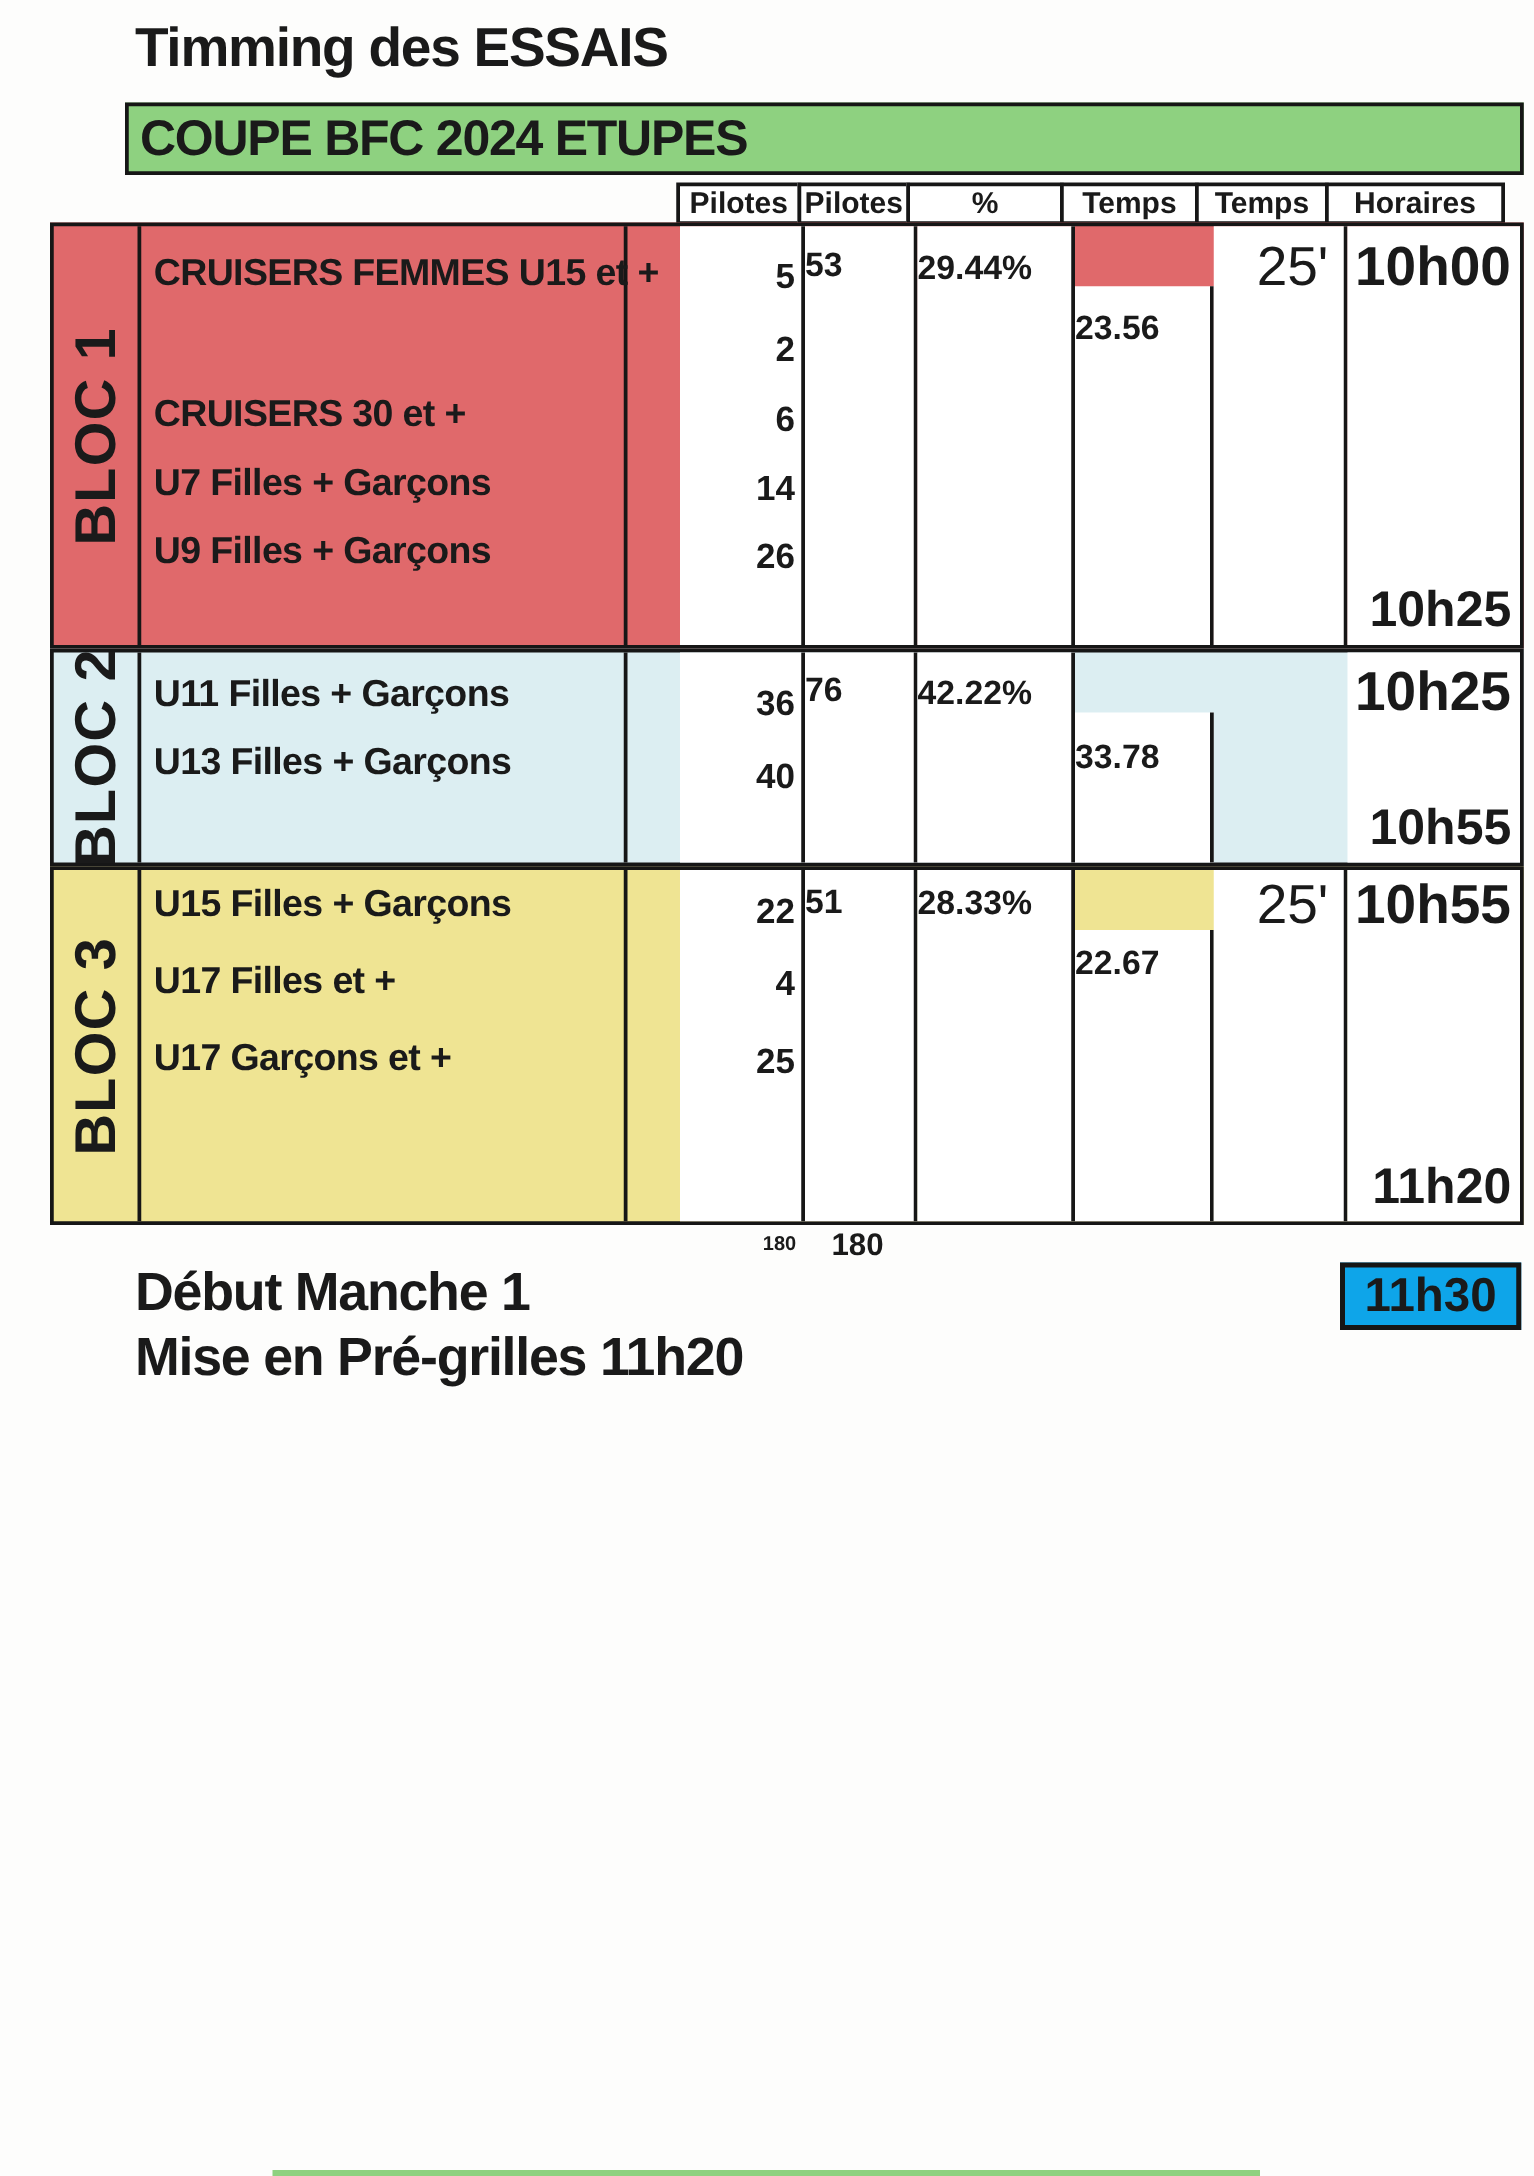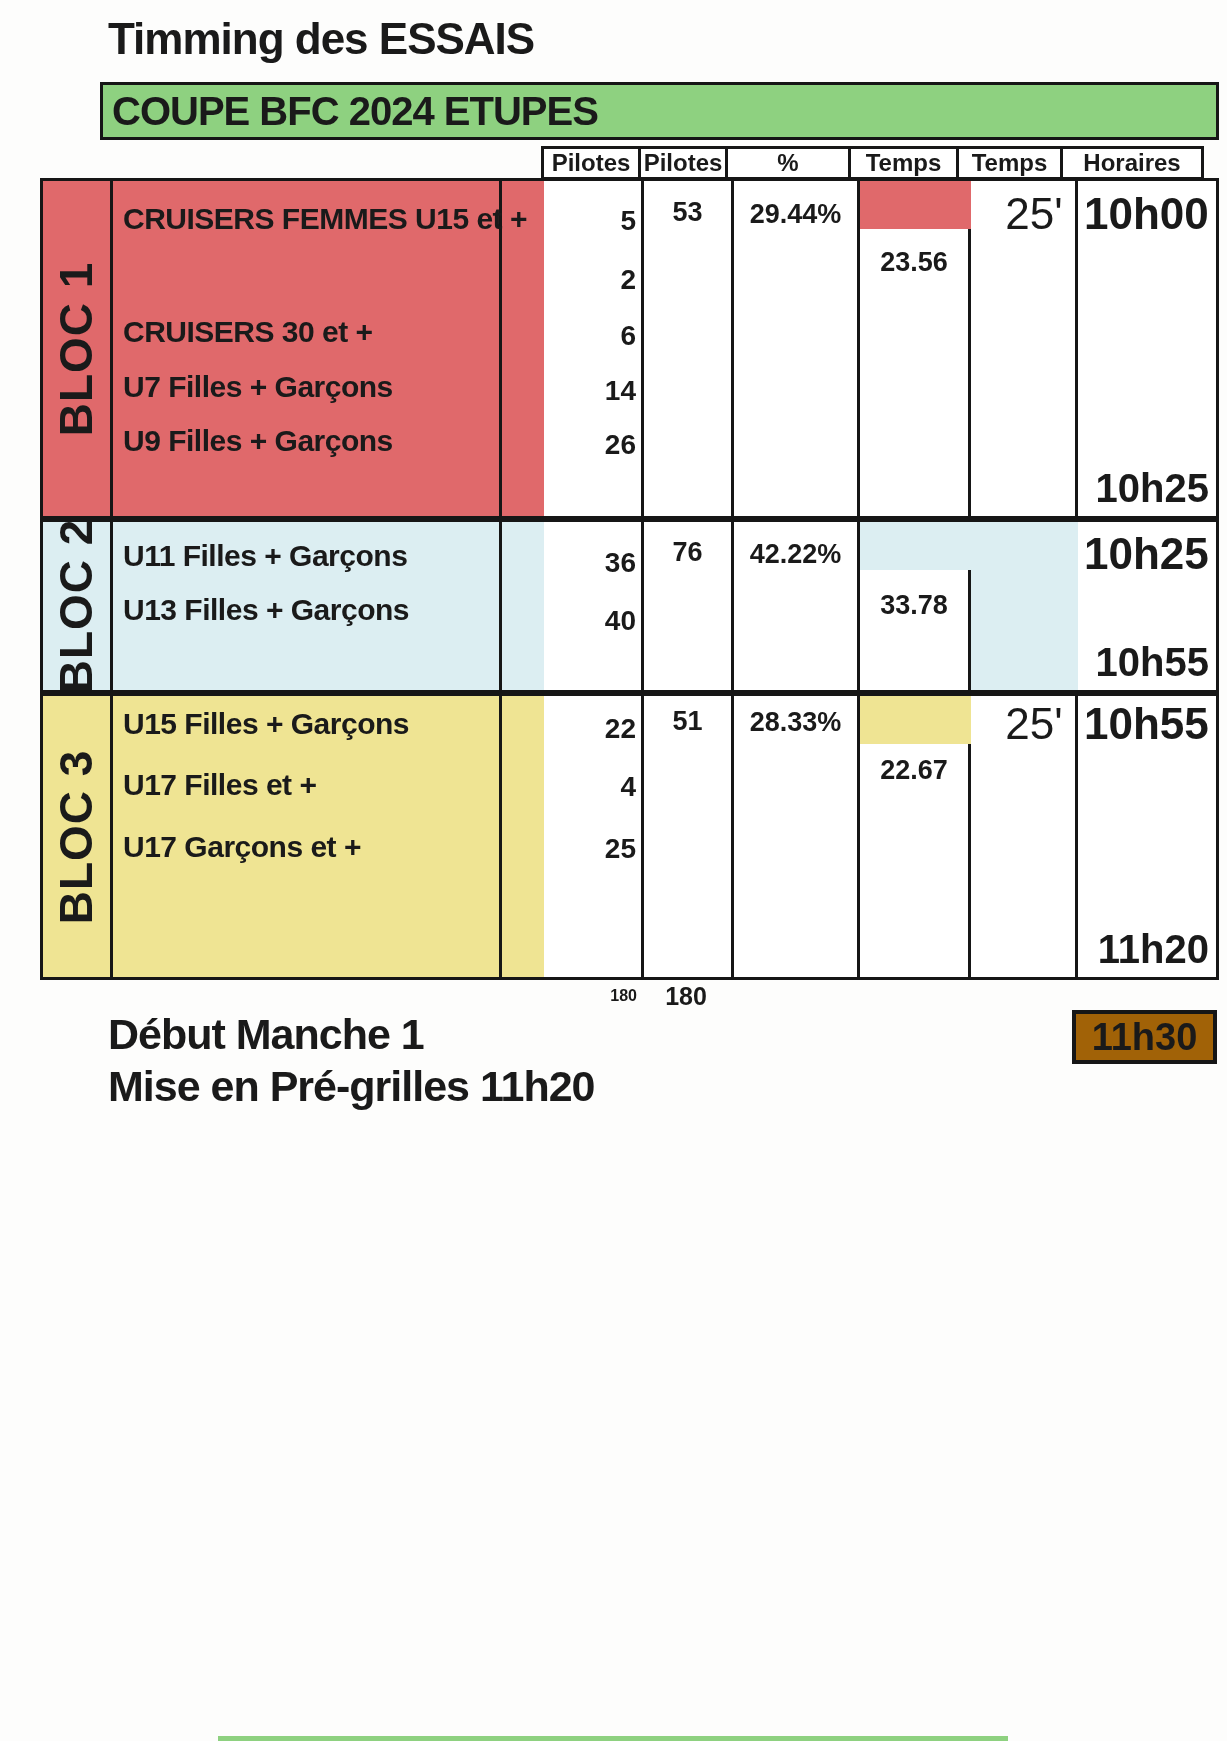--- a/index.html
+++ b/index.html
@@ -55,21 +55,21 @@
 
   .cat{
     position:absolute;left:10px;right:4px;height:34px;
     font-size:30px;font-weight:bold;letter-spacing:-0.5px;white-space:nowrap;
   }
   .cnt{
     position:absolute;right:5px;height:30px;
     font-size:28px;font-weight:bold;
   }
   .topval{
-    position:absolute;left:0;right:0;text-align:center;
+    position:absolute;left:0;right:0;
     font-size:27px;font-weight:bold;
   }
   .durval{
     position:absolute;left:0;right:0;text-align:center;
     font-size:44px;font-weight:normal;padding-left:22px;
   }
   .startval{
     position:absolute;left:6px;right:2px;
     font-size:44px;font-weight:bold;white-space:nowrap;
   }
@@ -78,21 +78,21 @@
     font-size:40px;font-weight:bold;white-space:nowrap;
   }
 
   .gt-small{left:541px;top:987px;width:96px;text-align:right;font-size:16px;font-weight:bold;}
   .gt-big{left:641px;top:982px;width:90px;text-align:center;font-size:25px;font-weight:bold;}
 
   .note1{left:108px;top:1010px;font-size:43px;font-weight:bold;letter-spacing:-1px;}
   .note2{left:108px;top:1062px;font-size:43px;font-weight:bold;letter-spacing:-1px;}
   .timebox{
     left:1072px;top:1010px;width:145px;height:54px;
-    border:4px solid #161616;background:#a16207;
+    border:4px solid #161616;background:#0ea5e9;
     display:flex;align-items:center;justify-content:center;
     font-size:38px;font-weight:bold;
   }
   .bottom-strip{left:218px;top:1736px;width:790px;height:5px;background:#8ed180;}
 </style>
 </head>
 <body>
 
 <div class="abs page-title">Timming des ESSAIS</div>
 

